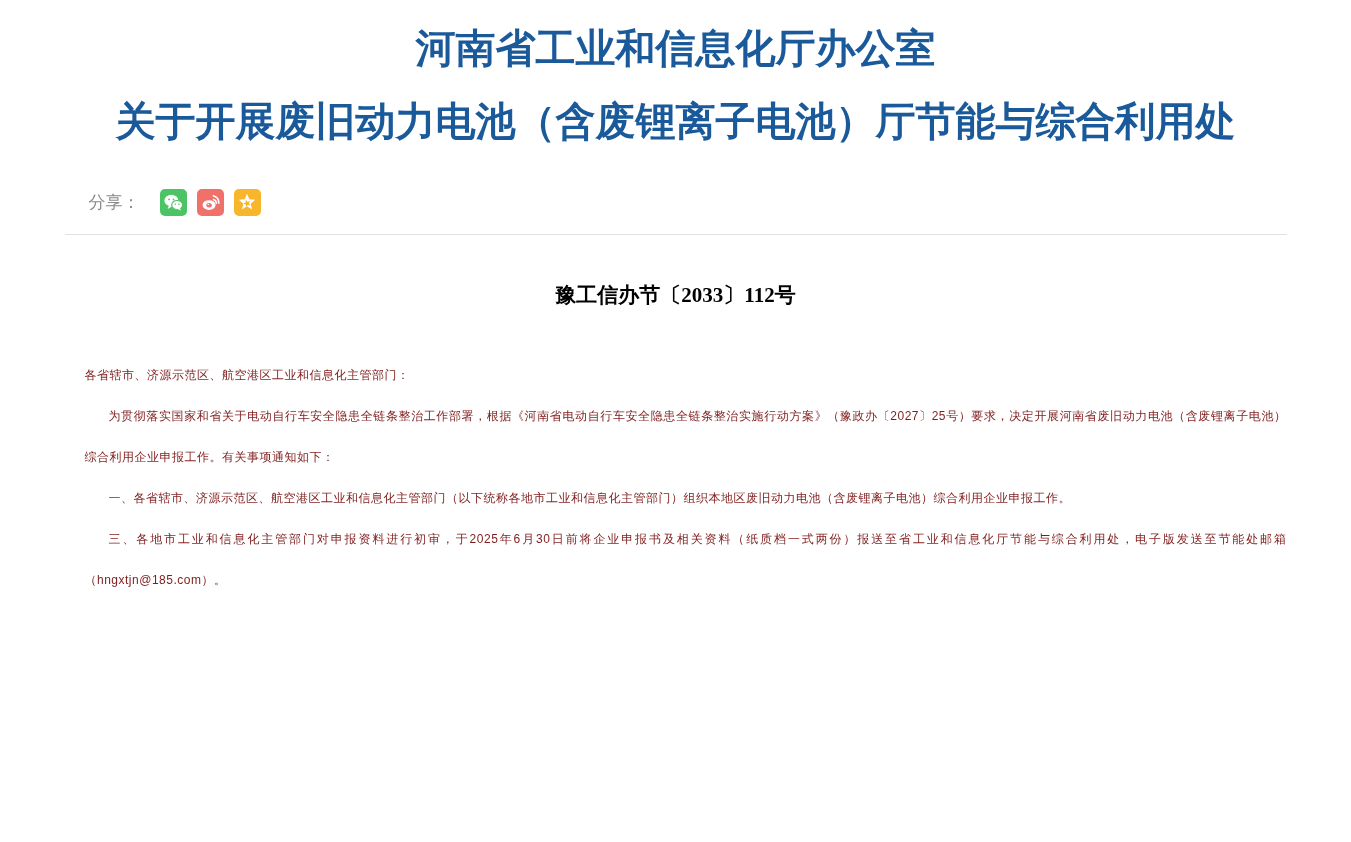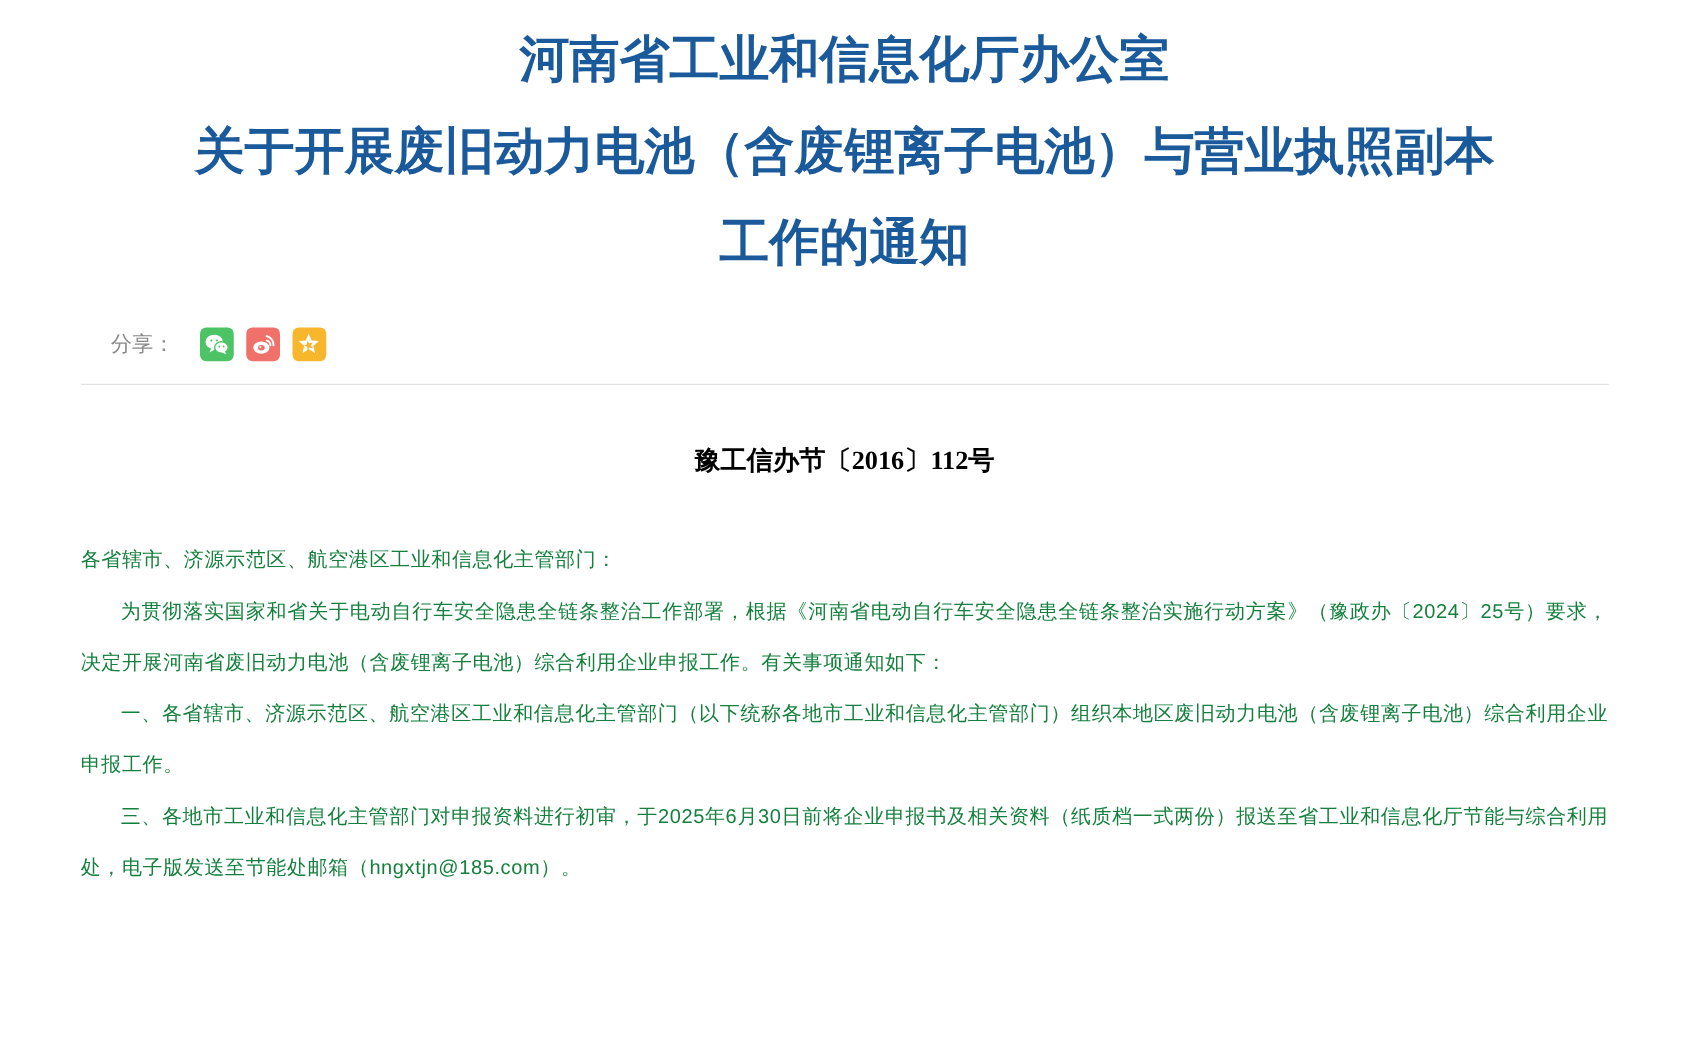--- a/index.html
+++ b/index.html
@@ -76,39 +76,39 @@
     margin-top: 46px;
     text-align: center;
     font-family: "Liberation Serif", serif;
     font-weight: 700;
     font-size: 21px;
     color: #000000;
   }
   
   .article-body {
     margin-top: 46px;
-    font-size: 16px;
+    font-size: 12px;
     line-height: 41px;
-    color: #15803d;
+    color: #7f1d1d;
     text-align: justify;
     letter-spacing: 0.5px;
+    margin-left: 20px;
   }
   .article-body p { margin: 0; text-indent: 2em; }
   .article-body p.no-indent { text-indent: 0; }
 </style>
 </head>
 <body>
 
 <div class="page">
   <div class="inner">
 
     <h1 class="title">
       <span class="title-line">河南省工业和信息化厅办公室</span>
-      <span class="title-line">关于开展废旧动力电池（含废锂离子电池）与营业执照副本</span>
-      <span class="title-line">工作的通知</span>
+      <span class="title-line">关于开展废旧动力电池（含废锂离子电池）厅节能与综合利用处</span>
     </h1>
 
     <div class="meta-bar">
       <div class="share">
         <span class="share-label">分享：</span>
 
         <span class="share-btn wechat">
           <span style="display:flex;">
             <svg width="19" height="17" viewBox="0 0 24 21" xmlns="http://www.w3.org/2000/svg">
               <ellipse cx="9.3" cy="8" rx="8.8" ry="7.2" fill="#ffffff"></ellipse>
@@ -141,23 +141,23 @@
               <path d="M12 2.2 L14.8 8.8 L21.8 9.4 L16.4 14 L18.1 21 L12 17.1 L5.9 21 L7.6 14 L2.2 9.4 L9.2 8.8 Z" fill="#ffffff"></path>
               <path d="M12 2.2 L14.8 8.8 L21.8 9.4 L16.4 14 L18.1 21 L12 17.1 L5.9 21 L7.6 14 L2.2 9.4 L9.2 8.8 Z" fill="#f8b62d" transform="translate(12 13.4) scale(0.45) rotate(-20) translate(-12 -12)"></path>
             </svg>
           </span>
         </span>
       </div>
     </div>
 
     <div class="divider"></div>
 
-    <div class="doc-number">豫工信办节〔2016〕112号</div>
+    <div class="doc-number">豫工信办节〔2033〕112号</div>
 
     <div class="article-body">
       <p class="no-indent">各省辖市、济源示范区、航空港区工业和信息化主管部门：</p>
-      <p>为贯彻落实国家和省关于电动自行车安全隐患全链条整治工作部署，根据《河南省电动自行车安全隐患全链条整治实施行动方案》（豫政办〔2024〕25号）要求，决定开展河南省废旧动力电池（含废锂离子电池）综合利用企业申报工作。有关事项通知如下：</p>
+      <p>为贯彻落实国家和省关于电动自行车安全隐患全链条整治工作部署，根据《河南省电动自行车安全隐患全链条整治实施行动方案》（豫政办〔2027〕25号）要求，决定开展河南省废旧动力电池（含废锂离子电池）综合利用企业申报工作。有关事项通知如下：</p>
       <p>一、各省辖市、济源示范区、航空港区工业和信息化主管部门（以下统称各地市工业和信息化主管部门）组织本地区废旧动力电池（含废锂离子电池）综合利用企业申报工作。</p>
       <p>三、各地市工业和信息化主管部门对申报资料进行初审，于2025年6月30日前将企业申报书及相关资料（纸质档一式两份）报送至省工业和信息化厅节能与综合利用处，电子版发送至节能处邮箱（hngxtjn@185.com）。</p>
     </div>
 
   </div>
 </div>
 
 </body></html>

